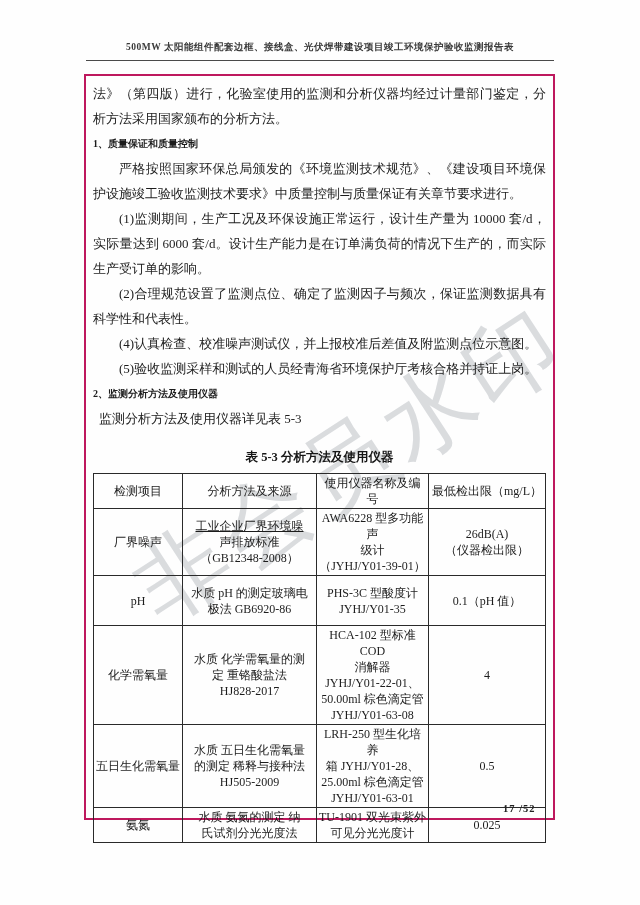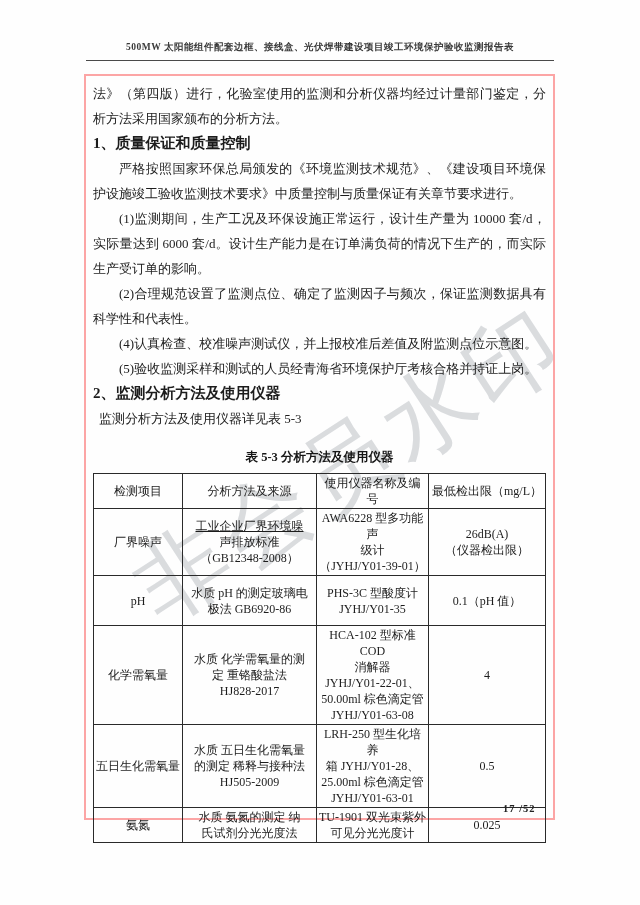--- a/index.html
+++ b/index.html
@@ -18,27 +18,27 @@
   .watermark{
     position:absolute;left:100px;top:390px;width:540px;height:120px;
     transform:rotate(-33deg);transform-origin:center center;
     font-size:92px;line-height:120px;letter-spacing:6px;white-space:nowrap;
     color:#a9aeb4;opacity:0.42;z-index:1;
     font-family:"Liberation Sans","DejaVu Sans",sans-serif;
     pointer-events:none;
   }
   .content-box{
     position:absolute;left:84px;top:74px;width:471px;height:746px;
-    border:2px solid #fca5a5;box-sizing:border-box;
+    border:2px solid #be185d;box-sizing:border-box;
     padding:5px 7px 0 7px;z-index:2;background:transparent;
   }
   .content-box p,.content-box h3{
     margin:0;font-size:13px;line-height:25px;text-align:justify;color:#1c1c1c;
   }
-  .content-box h3{font-weight:bold;font-size:15px;text-align:left;}
+  .content-box h3{font-weight:bold;font-size:10px;text-align:left;}
   .indent{text-indent:2em;}
   .small-indent{text-indent:6px;}
   .table-caption{
     text-align:center;font-weight:bold;font-size:12.5px;
     margin-top:16px;height:20px;line-height:20px;color:#161616;
   }
   table.analysis{
     width:100%;border-collapse:collapse;table-layout:fixed;
     font-size:12px;margin-top:6px;
   }

